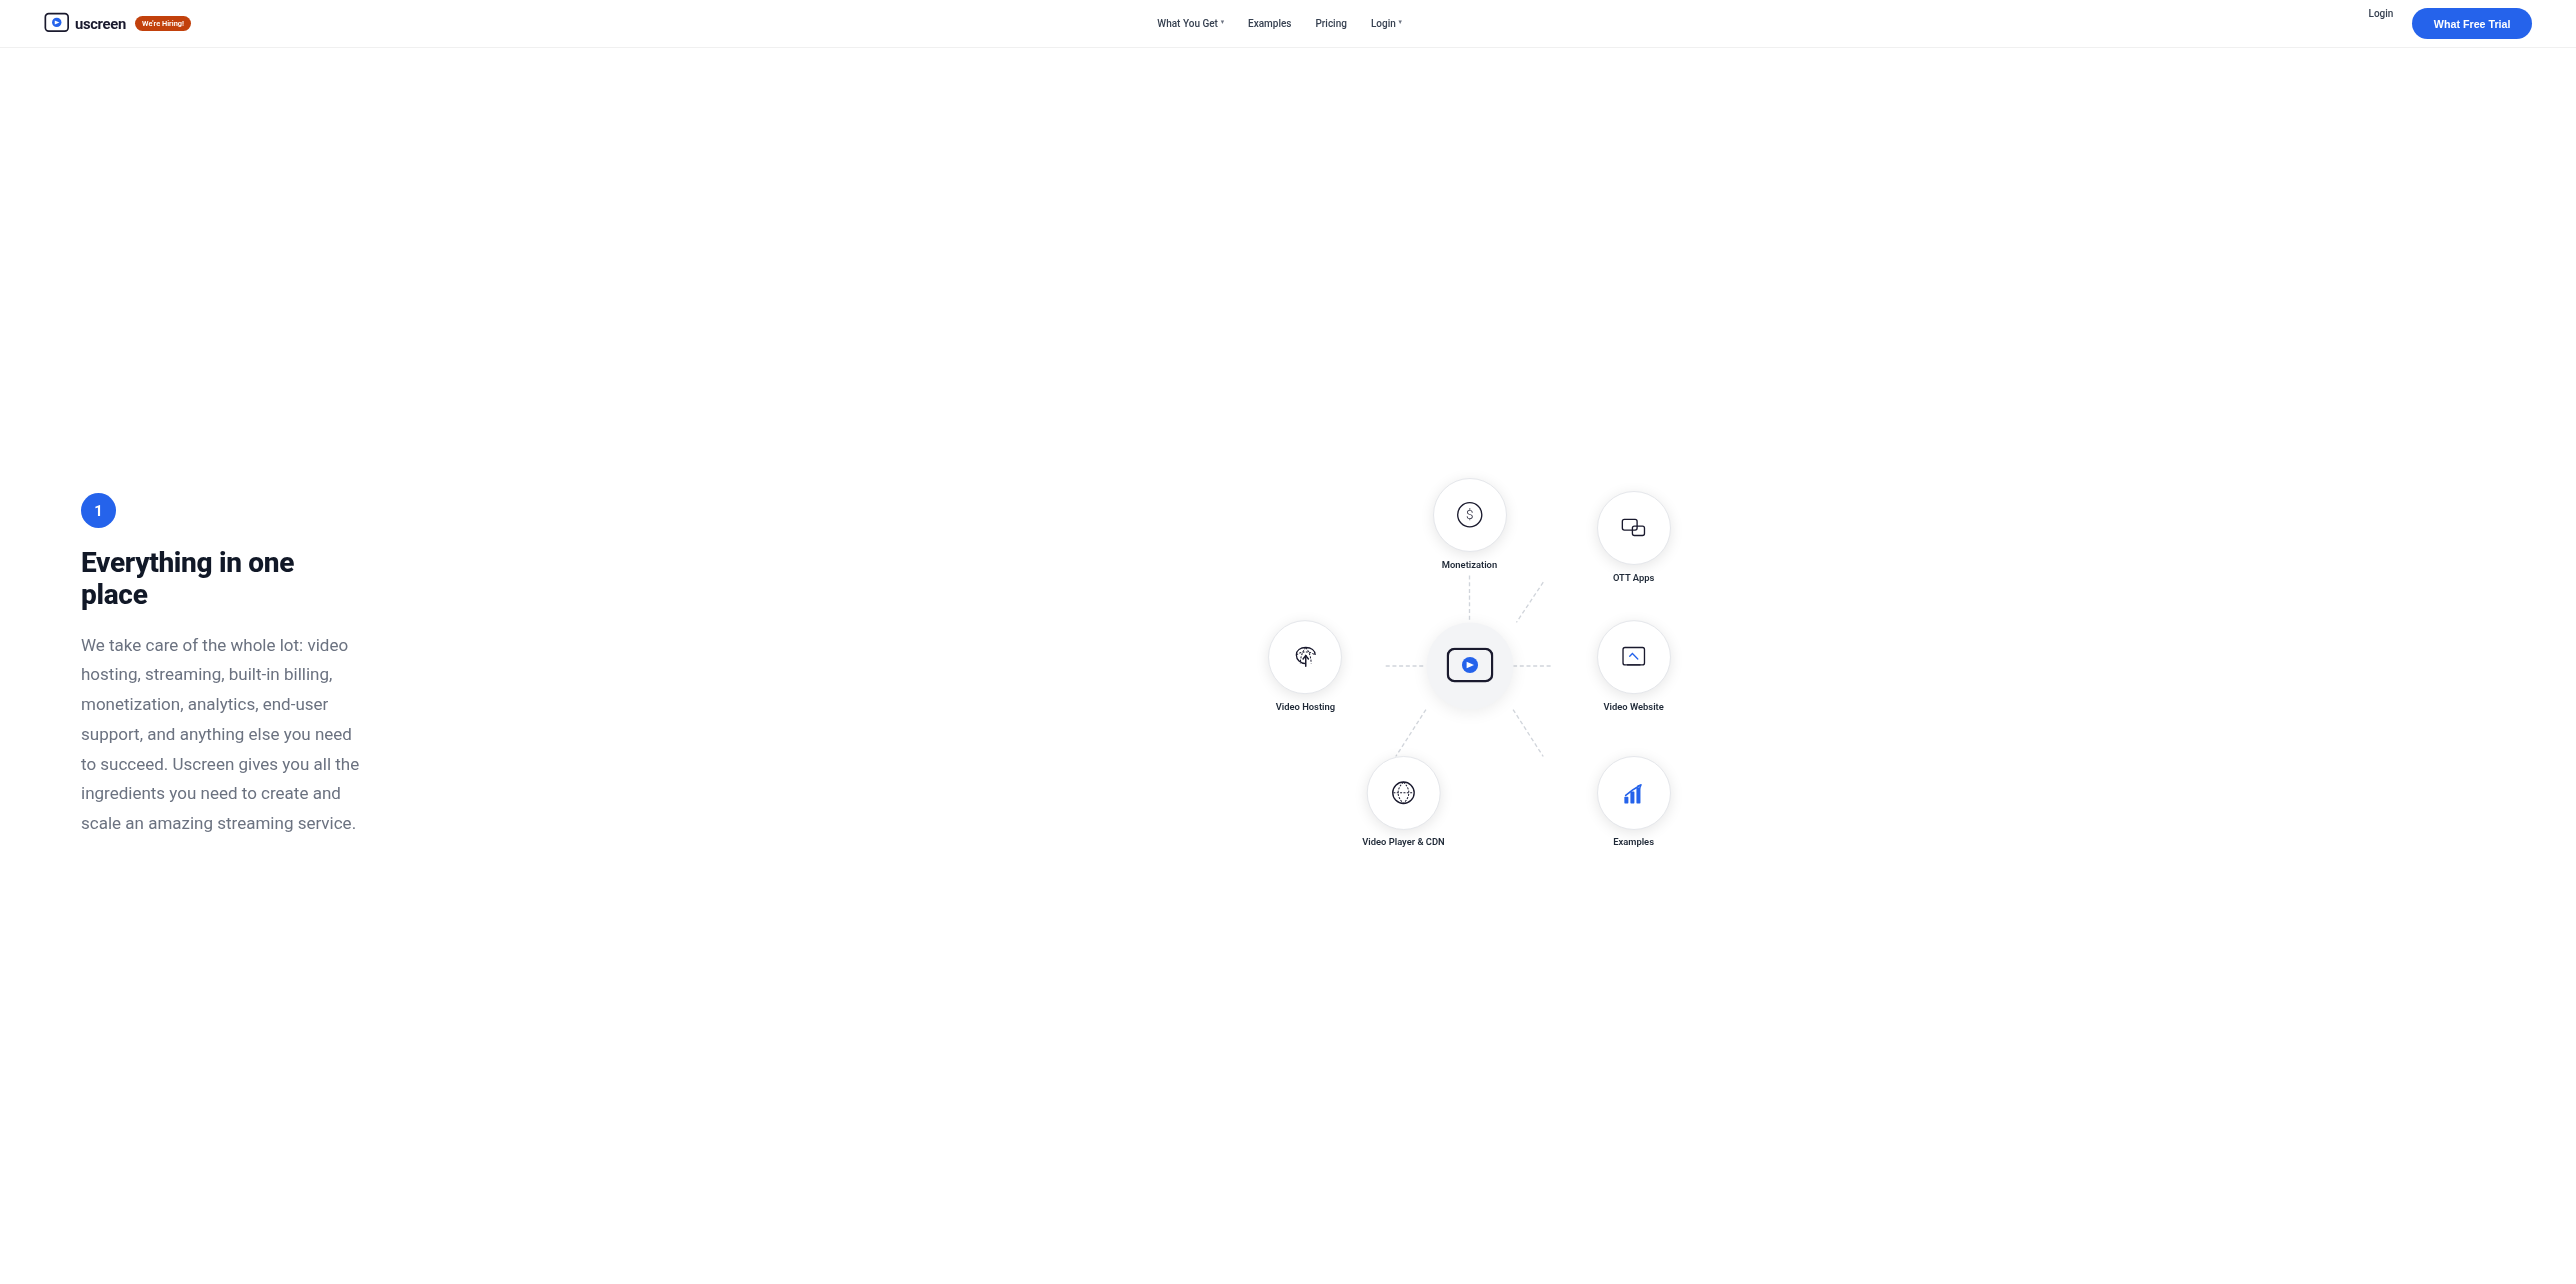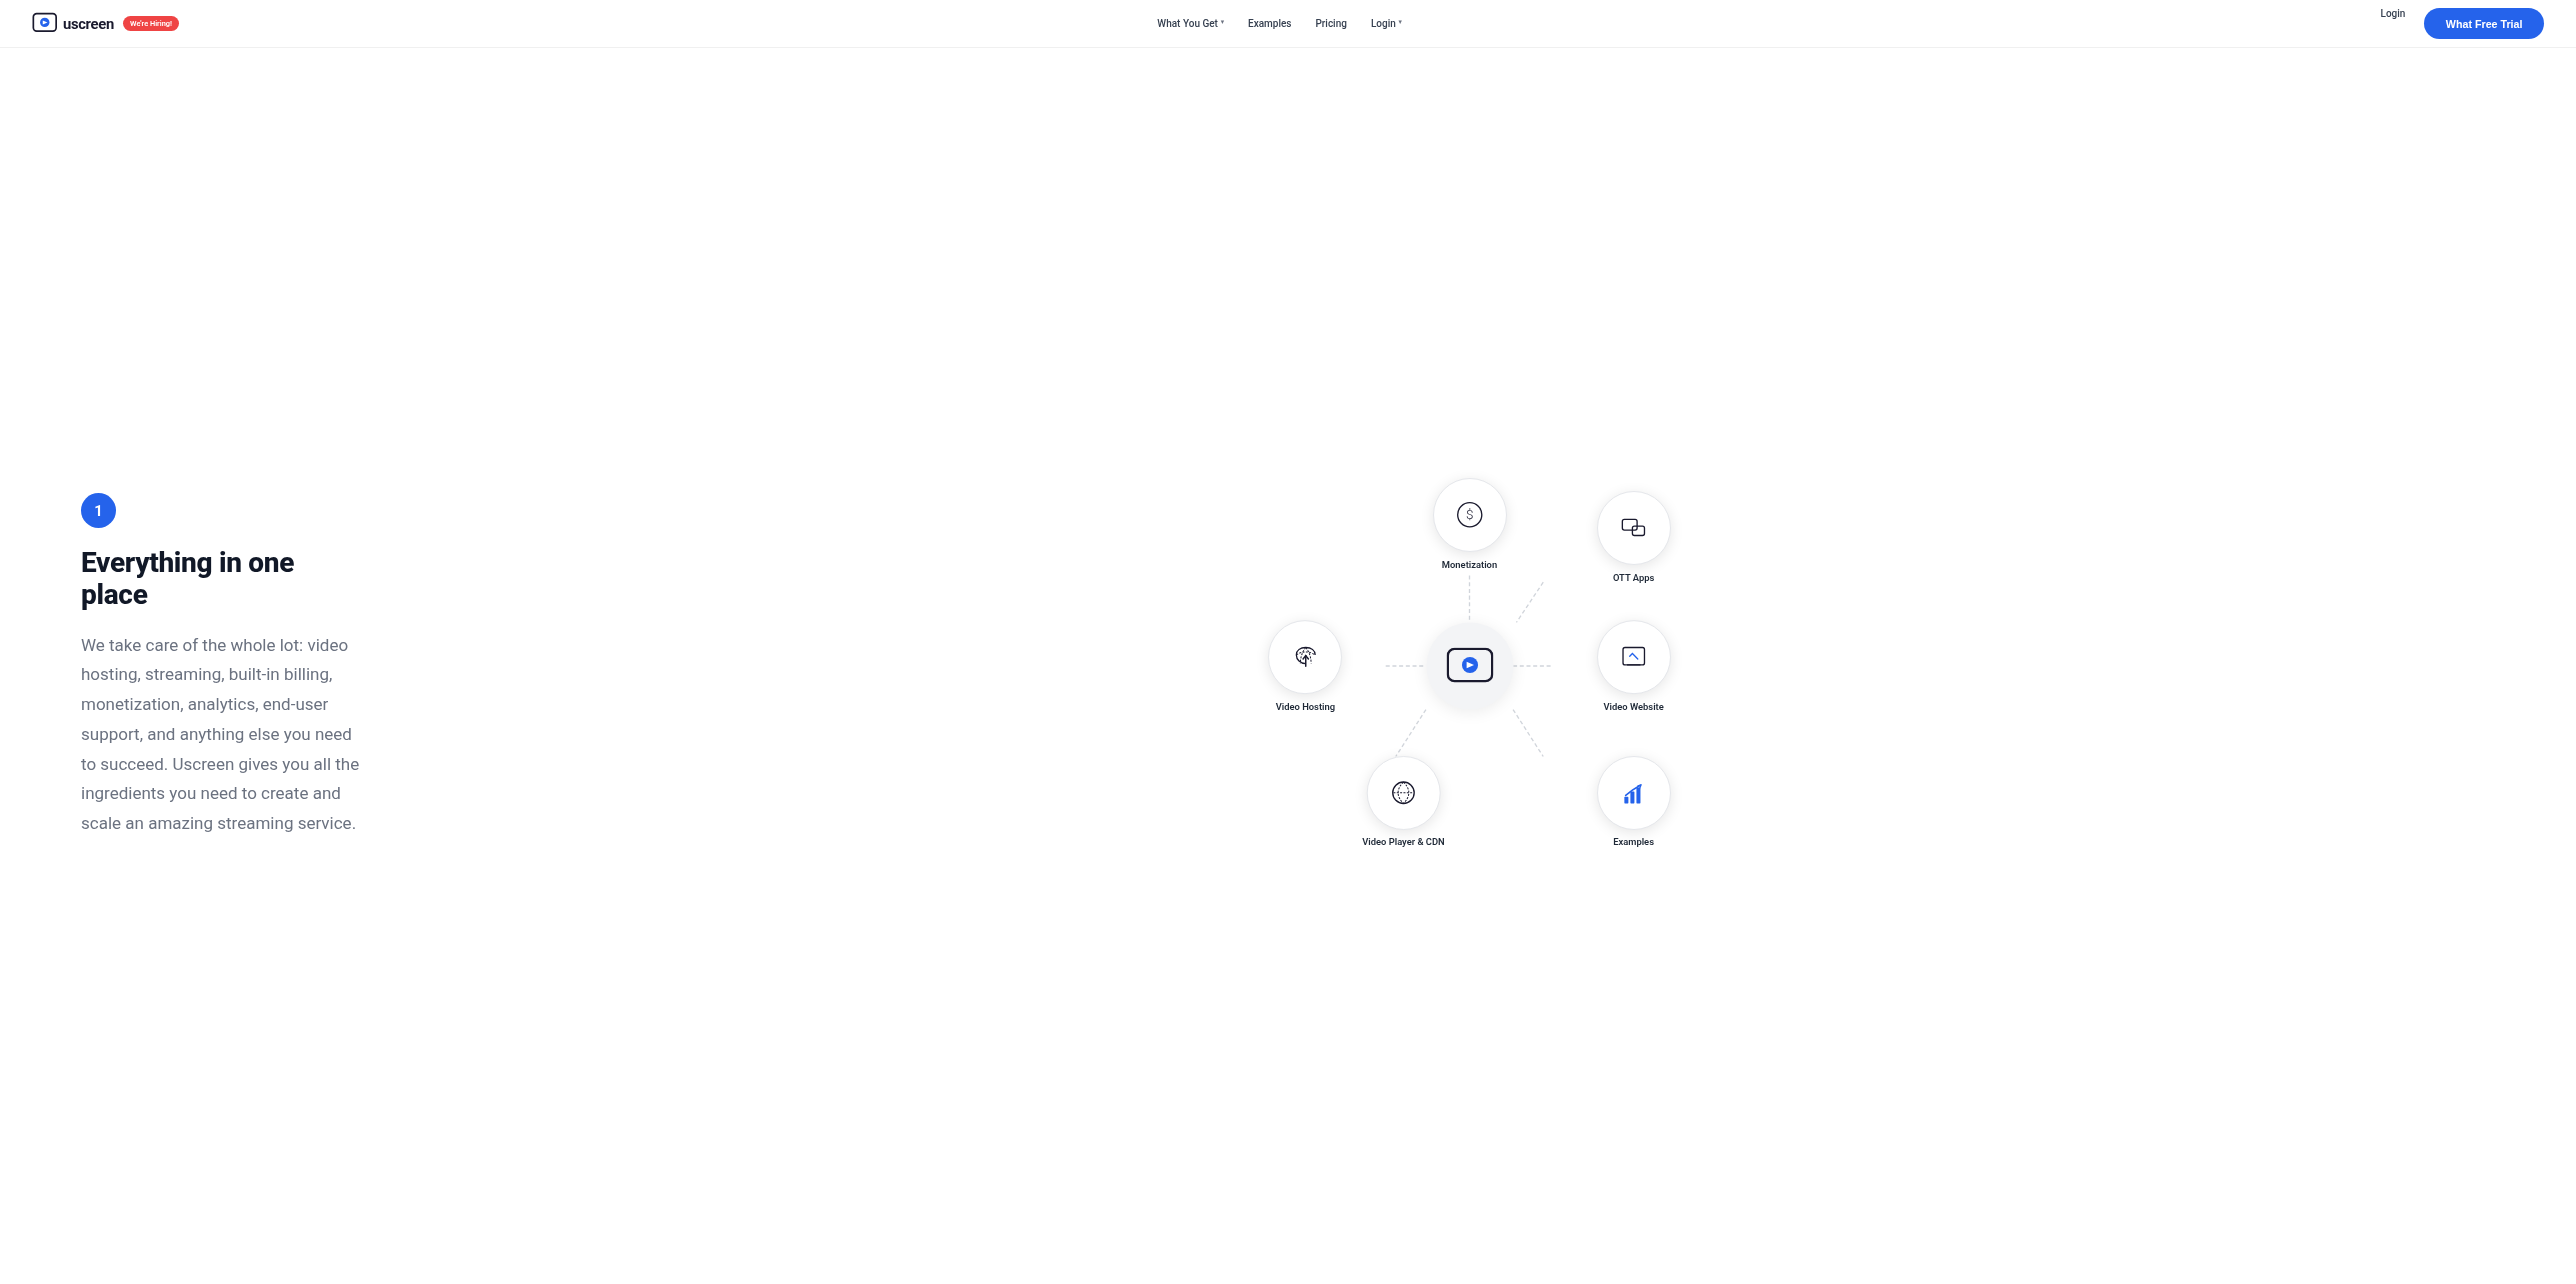--- a/index.html
+++ b/index.html
@@ -13,21 +13,21 @@
       background: #ffffff;
       color: #1a1a2e;
       overflow-x: hidden;
     }
 
     
     .navbar {
       display: flex;
       align-items: center;
       justify-content: space-between;
-      padding: 0 32px;
+      padding: 0 44px;
       height: 48px;
       border-bottom: 0.7px solid #f0f0f0;
       background: #fff;
       position: sticky;
       top: 0;
       z-index: 100;
     }
 
     .navbar-left {
       display: flex;
@@ -47,21 +47,21 @@
     }
 
     .logo-text {
       font-size: 14.8px;
       font-weight: 700;
       color: #1a1a2e;
       letter-spacing: -0.3px;
     }
 
     .hiring-badge {
-      background: #ef4444;
+      background: #c2410c;
       color: #fff;
       font-size: 7.4px;
       font-weight: 600;
       padding: 2.7px 6.7px;
       border-radius: 13.4px;
     }
 
     .navbar-nav {
       display: flex;
       align-items: center;

